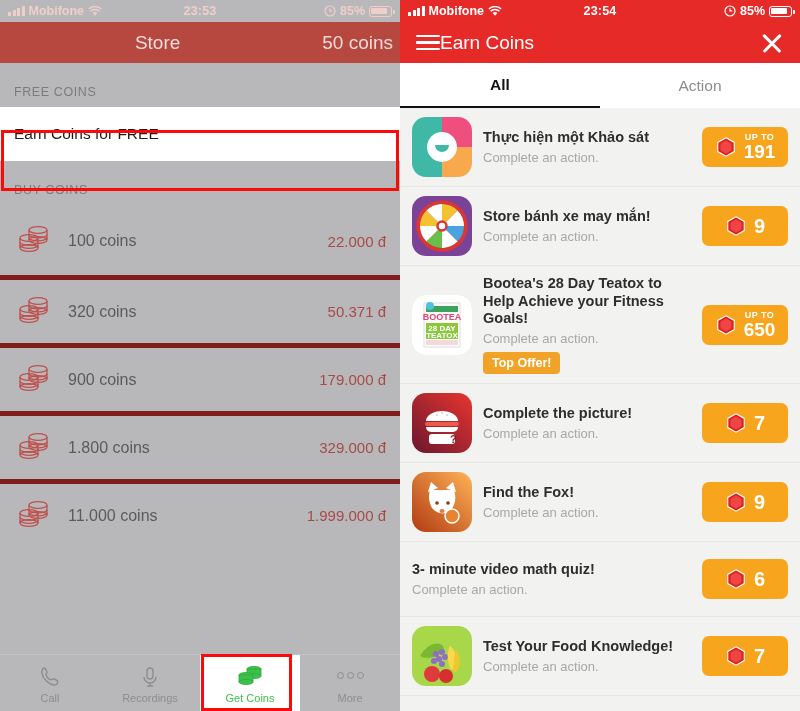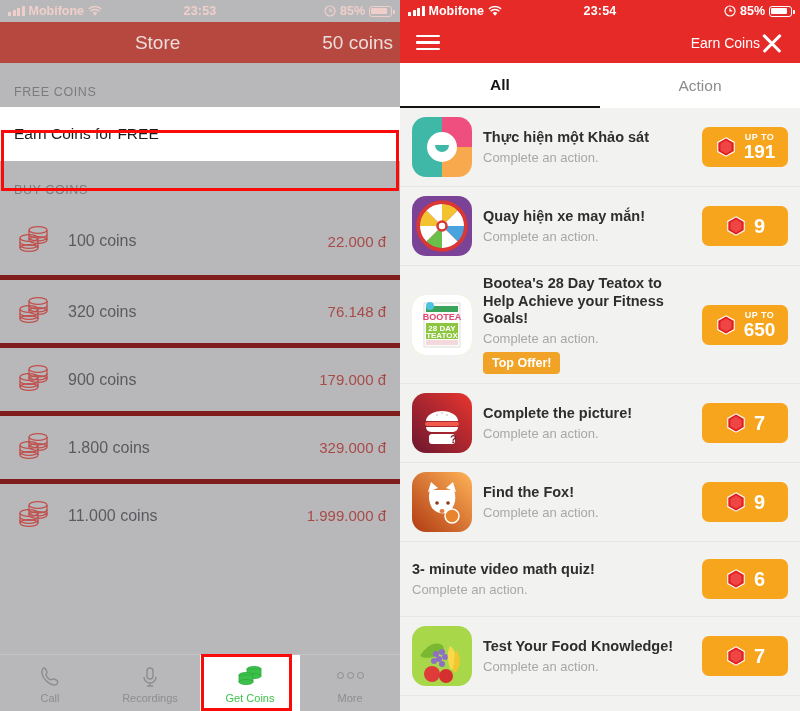--- a/index.html
+++ b/index.html
@@ -78,21 +78,21 @@
 
   
   .right { position: relative; width: 400px; height: 711px; background: #f2f2f0; }
   .r-statusbar { height: 22px; color: #ffffff; }
   .r-header {
     height: 41px; background: #e52a28; display: flex; align-items: center;
     padding: 0 16px; color: #ffffff;
   }
   .burger { width: 24px; display: flex; flex-direction: column; gap: 4px; }
   .burger i { display: block; height: 2.6px; background: #fff; border-radius: 1px; }
-  .r-title { flex: 1; text-align: right; font-size: 14px; }
+  .r-title { flex: 1; text-align: left; font-size: 19px; }
   .close-x { width: 24px; height: 24px; position: relative; }
   .close-x i {
     position: absolute; left: 0; top: 11px; width: 24px; height: 2.6px;
     background: #fff; border-radius: 1px;
   }
   .close-x i:first-child { transform: rotate(45deg); }
   .close-x i:last-child { transform: rotate(-45deg); }
 
   .tabs { height: 45px; background: #ffffff; display: flex; }
   .tab2 {
@@ -201,21 +201,21 @@
                 <ellipse cx="24" cy="18" rx="9" ry="3.4"></ellipse>
               <path d="M15 12.5a9 3.4 0 0 0 18 0M15 15.5a9 3.4 0 0 0 18 0"></path>
               <ellipse cx="15" cy="16" rx="9" ry="3.4"></ellipse>
                 <path d="M6 16v10M24 16v10"></path>
                 <ellipse cx="15" cy="26" rx="9" ry="3.4"></ellipse>
               <path d="M6 20a9 3.4 0 0 0 18 0M6 23a9 3.4 0 0 0 18 0"></path>
             </g>
           </svg>
         </span>
         <span class="buy-name">320 coins</span>
-        <span class="buy-price">76.148 đ</span>
+        <span class="buy-price">50.371 đ</span>
       </div>
       <div class="buy-row">
         <span class="coin-icon">
           <svg width="42" height="34" viewBox="0 0 42 34">
             <g stroke="#c0504d" stroke-width="1.3" fill="none">
               <ellipse cx="24" cy="8" rx="9" ry="3.4"></ellipse>
                 <path d="M15 8v10M33 8v10"></path>
                 <ellipse cx="24" cy="18" rx="9" ry="3.4"></ellipse>
               <path d="M15 12.5a9 3.4 0 0 0 18 0M15 15.5a9 3.4 0 0 0 18 0"></path>
               <ellipse cx="15" cy="16" rx="9" ry="3.4"></ellipse>
@@ -407,21 +407,21 @@
               <path d="M30 30 L30 52 A22 22 0 0 1 14.4 45.6 Z" fill="#6abf4b"></path>
               <path d="M30 30 L14.4 45.6 A22 22 0 0 1 8 30 Z" fill="#fff"></path>
               <path d="M30 30 L8 30 A22 22 0 0 1 14.4 14.4 Z" fill="#f2c230"></path>
               <path d="M30 30 L14.4 14.4 A22 22 0 0 1 30 8 Z" fill="#fff"></path>
             </g>
             <circle cx="30" cy="30" r="24" fill="none" stroke="#d93636" stroke-width="3.5"></circle>
             <circle cx="30" cy="30" r="4.5" fill="#fff" stroke="#d93636" stroke-width="2.5"></circle>
           </svg>
         </span>
         <span class="offer-text">
-          <span class="offer-title" style="display:block">Quay hiện xe may mắn!</span>
+          <span class="offer-title" style="display:block">Store bánh xe may mắn!</span>
           <span class="offer-sub" style="display:block">Complete an action.</span>
         </span>
         <span class="reward">
           <svg class="gem" viewBox="0 0 24 24">
               <polygon points="12,2 21,7 21,17 12,22 3,17 3,7" fill="#e02020" stroke="#fff" stroke-width="1.2"></polygon>
               <polygon points="12,5 18,8.5 18,15.5 12,19 6,15.5 6,8.5" fill="#f04545"></polygon>
             </svg>
           <span class="rw-num solo">9</span>
         </span>
       </div>

